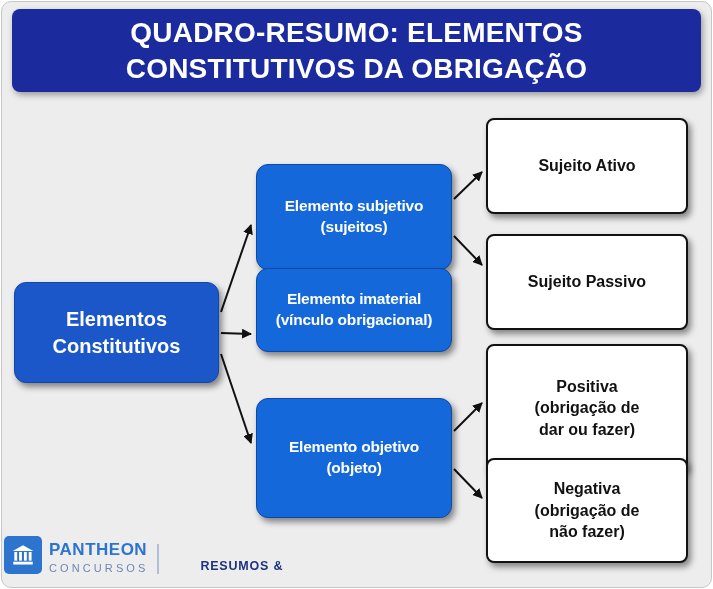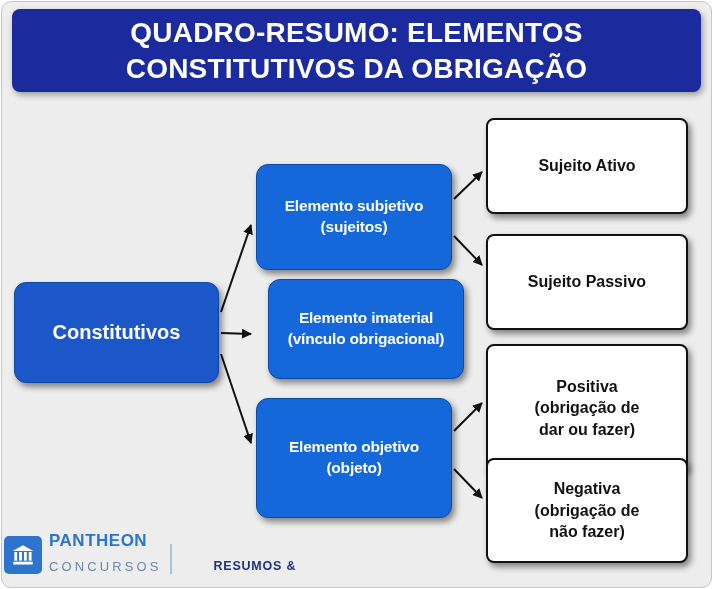--- a/index.html
+++ b/index.html
@@ -51,21 +51,21 @@
     border:1px solid #0d4aa8;
     color:#ffffff;font-weight:bold;align-items:center;
   }
   .root{
     left:14px;top:282px;width:205px;height:101px;
     background:var(--root-bg);
     font-size:20px;line-height:1.35;
   }
   .mid{left:256px;width:196px;font-size:15.5px;line-height:1.35;letter-spacing:-.2px;padding:4px;}
   .mid-0{top:164px;height:106px;}
-  .mid-1{top:279px;height:100px;margin-left:12px;}
+  .mid-1{top:268px;height:84px;}
   .mid-2{top:398px;height:120px;}
   .leaf{
     left:486px;width:202px;
     background:#ffffff;
     border:2px solid var(--leaf-border);
     border-radius:8px;
     color:#111;font-weight:bold;font-size:16px;line-height:1.35;
     padding:4px;
   }
   .leaf-0{top:118px;height:96px;}
@@ -77,21 +77,21 @@
     display:flex;align-items:flex-end;
   }
   .brand-icon{
     width:38px;height:38px;border-radius:5px;
     background:var(--brand-blue);
     display:flex;align-items:center;justify-content:center;
     flex:0 0 auto;
   }
   .brand-text{margin-left:7px;display:flex;flex-direction:column;}
   .brand-name{color:var(--brand-blue);font-weight:bold;font-size:17px;letter-spacing:.5px;}
-  .brand-sub{color:#6b87b5;font-size:13px;letter-spacing:3.1px;margin-top:8px;}
+  .brand-sub{color:#6b87b5;font-size:11px;letter-spacing:3.1px;margin-top:2px;}
   .brand-divider{width:0;height:30px;border-left:2px solid #aebfd9;margin:0 9px;}
   .tagline{display:flex;flex-direction:column;line-height:1.3;margin-left:32px;}
   .tagline span{color:var(--brand-navy);font-weight:bold;font-size:12.5px;letter-spacing:.8px;}
 </style>
 </head>
 <body>
 
 <div class="frame">
   <div class="panel"></div>
 
@@ -108,20 +108,21 @@
     <line x1="454" y1="236" x2="482" y2="265" marker-end="url(#arrow)"></line>
     <line x1="454" y1="431" x2="482" y2="403" marker-end="url(#arrow)"></line>
     <line x1="454" y1="469" x2="482" y2="498" marker-end="url(#arrow)"></line>
   </svg>
 
   <div class="header">
     <div class="title">QUADRO-RESUMO: ELEMENTOS CONSTITUTIVOS DA OBRIGAÇÃO</div>
   </div>
 
   <div class="node blue root">
+    <span class="l1">Elementos</span>
     <span class="l2">Constitutivos</span>
   </div>
 
   <div class="node blue mid mid-0">
     <span class="l1">Elemento subjetivo</span>
     <span class="l2">(sujeitos)</span>
   </div>
   <div class="node blue mid mid-1">
     <span class="l1">Elemento imaterial</span>
     <span class="l2">(vínculo obrigacional)</span>

